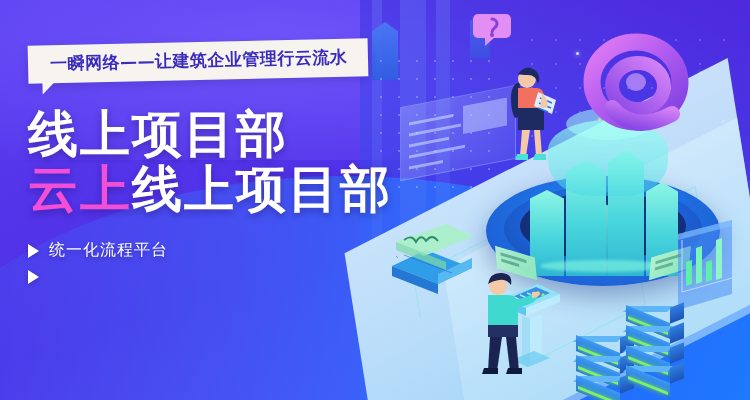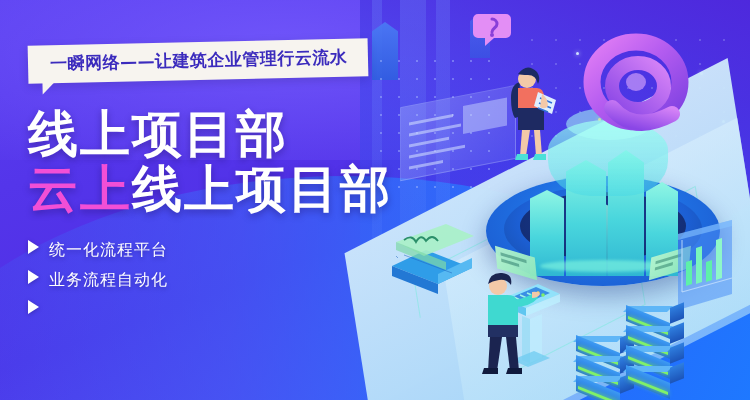--- a/index.html
+++ b/index.html
@@ -89,21 +89,21 @@
     font-size:50px; font-weight:bold; line-height:1.06;
     letter-spacing:2px; white-space:nowrap;
     text-shadow:0 3px 7px rgba(25,10,90,.38);
   }
   .title1{ color:#ffffff; margin-top:28px; }
   .title2{ margin-top:2px; }
   .title2 .pink{ color:#f24fd6;font-family:Liberation Serif, serif; }
   .title2 .white{ color:#ffffff; }
 
   .bullets{ margin-top:24px; }
-  .bullet{ display:flex; margin-bottom:9px; }
+  .bullet{ display:flex; align-items:center; margin-bottom:9px; }
   .bullet .tri{
     width:0; height:0; margin-right:10px;
     border-left:11px solid #ffffff;
     border-top:7px solid transparent; border-bottom:7px solid transparent;
     filter:drop-shadow(0 1px 2px rgba(20,10,80,.35));
   }
   .bullet .btext{ color:#ffffff; font-size:16px; letter-spacing:1px;
     text-shadow:0 2px 4px rgba(20,10,80,.35); }
 
   
@@ -414,21 +414,17 @@
       <span class="pink">云上</span><span class="white">线上项目部</span>
     </div>
 
     <div class="bullets">
       <div class="bullet">
         <span class="tri"></span>
         <span class="btext">统一化流程平台</span>
       </div>
       <div class="bullet">
         <span class="tri"></span>
-        <span class="btext">业务流程自动化</span>
-      </div>
-      <div class="bullet">
-        <span class="tri"></span>
       </div>
     </div>
   </div>
 
 </div>
 
 </body></html>

